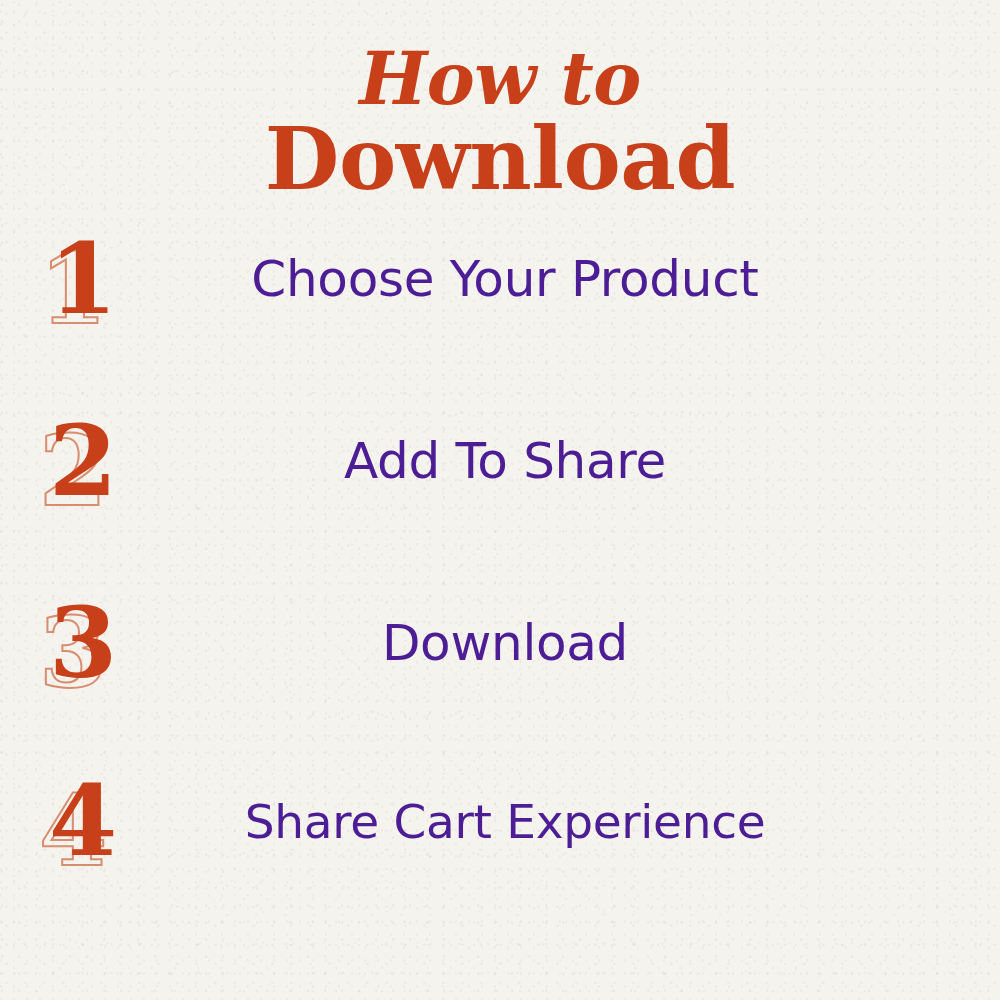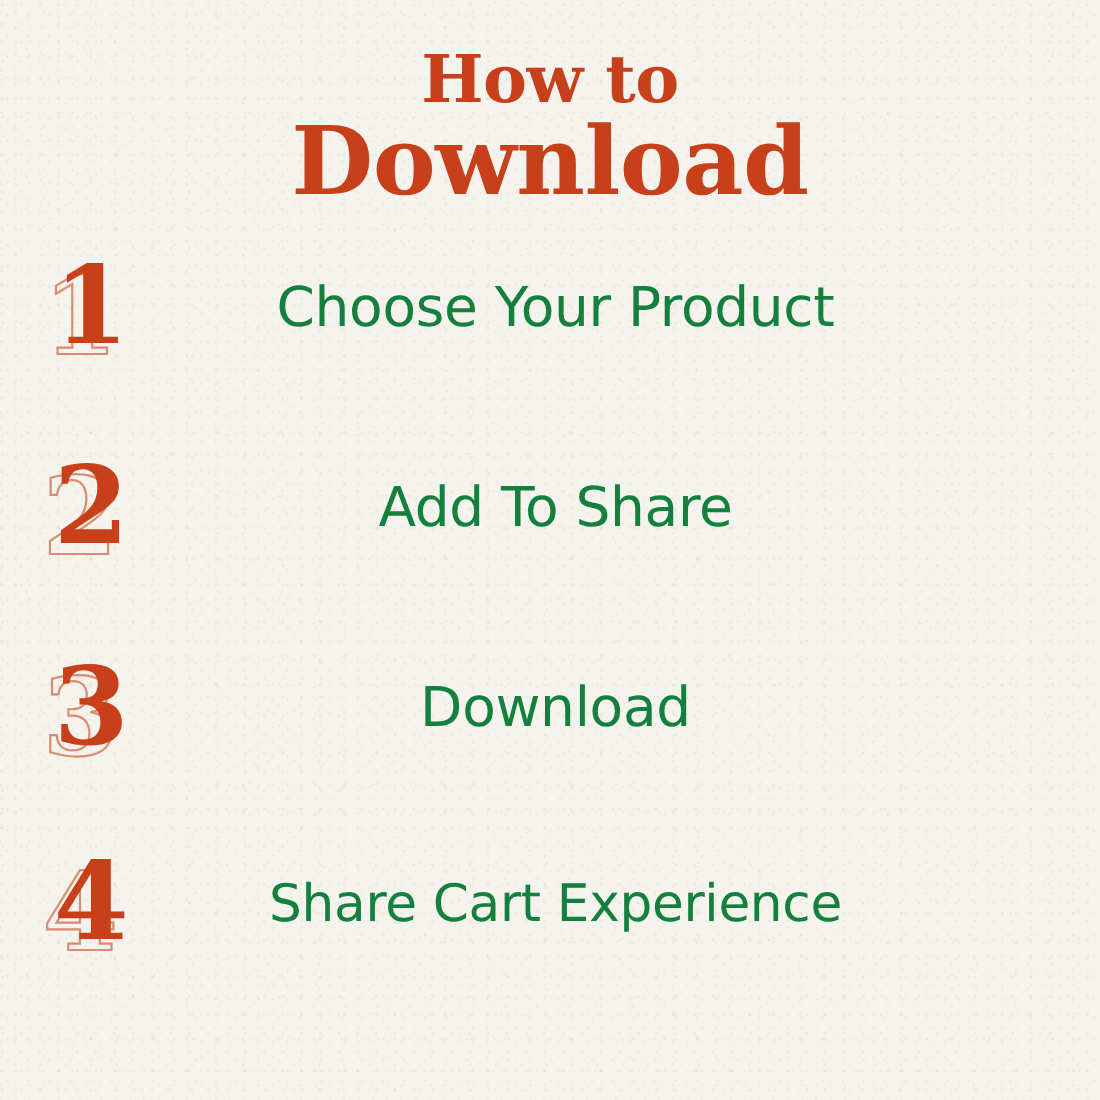--- a/index.html
+++ b/index.html
@@ -50,21 +50,21 @@
   }
   .title-line {
     display: block;
     font-family: "DejaVu Serif", "Liberation Serif", serif;
     font-weight: 700;
     color: #c8401a;
     letter-spacing: -0.5px;
     line-height: 0.98;
     white-space: nowrap;
   }
-  .title-line-1 { font-size: 60px; }
+  .title-line-1 { font-size: 72px; font-style: italic; }
   .title-line-2 { font-size: 86px; margin-top: 2px; }
 
   
   .step-row {
     position: absolute;
     left: 0;
     width: 1000px;
     height: 140px;
     z-index: 3;
   }
@@ -117,21 +117,21 @@
     display: flex;
     flex-direction: column;
     align-items: center;
     justify-content: center;
     text-align: center;
   }
   .step-label-line {
     display: block;
     font-family: "DejaVu Sans", "Liberation Sans", sans-serif;
     font-weight: 400;
-    color: #15803d;
+    color: #4c1d95;
     font-size: 50px;
     line-height: 1.07;
     letter-spacing: -0.3px;
     white-space: nowrap;
   }
   .step-label.two-line .step-label-line { font-size: 47px; line-height: 1.12; }
 </style>
 </head>
 <body>
 

